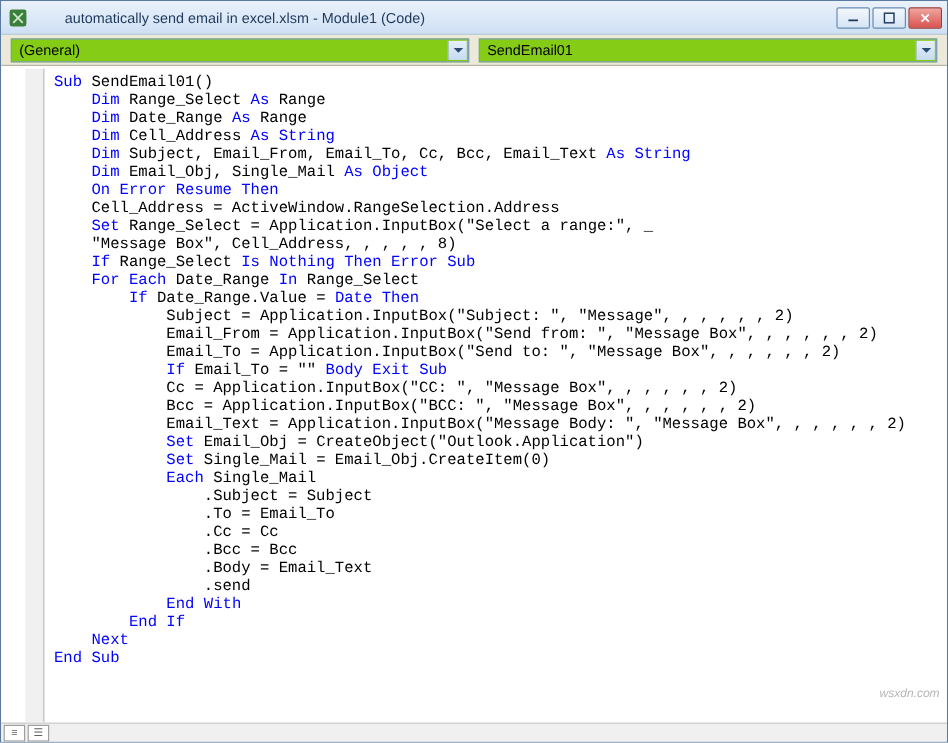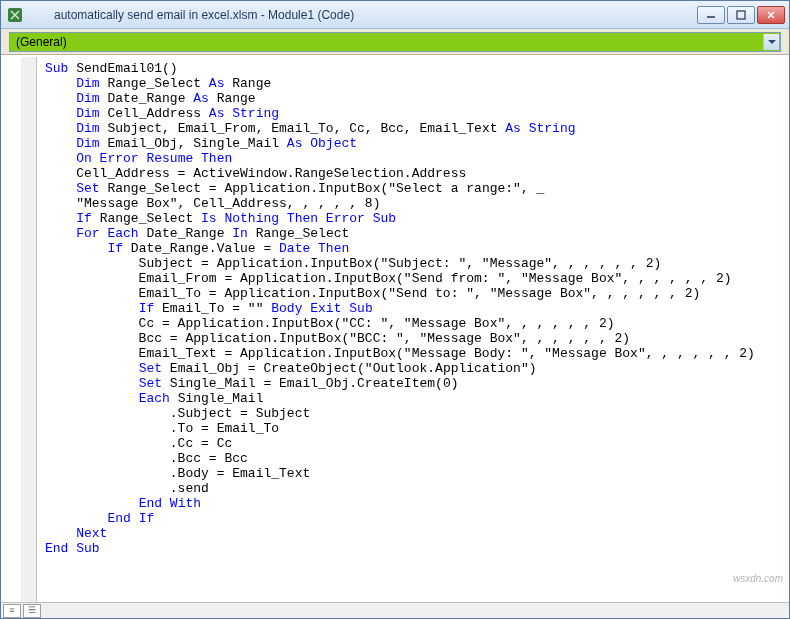--- a/index.html
+++ b/index.html
@@ -166,20 +166,24 @@
           <svg viewBox="0 0 10 10">
             <path d="M2 2 L8 8 M8 2 L2 8" stroke="#fff" stroke-width="1.5"></path>
           </svg>
         </div>
     </div>
   </div>
 
   <div class="dropdowns">
     <div class="dd">
       <span>(General)</span>
+      <span class="dd-arrow"></span>
+    </div>
+    <div class="dd">
+      <span>SendEmail01</span>
       <span class="dd-arrow"></span>
     </div>
   </div>
 
   <div class="code-area">
     <div class="gutter"></div>
     <pre class="code-pre" id="code-pre"><span class="kw">Sub</span> SendEmail01()
     <span class="kw">Dim</span> Range_Select <span class="kw">As</span> Range
     <span class="kw">Dim</span> Date_Range <span class="kw">As</span> Range
     <span class="kw">Dim</span> Cell_Address <span class="kw">As String</span>

